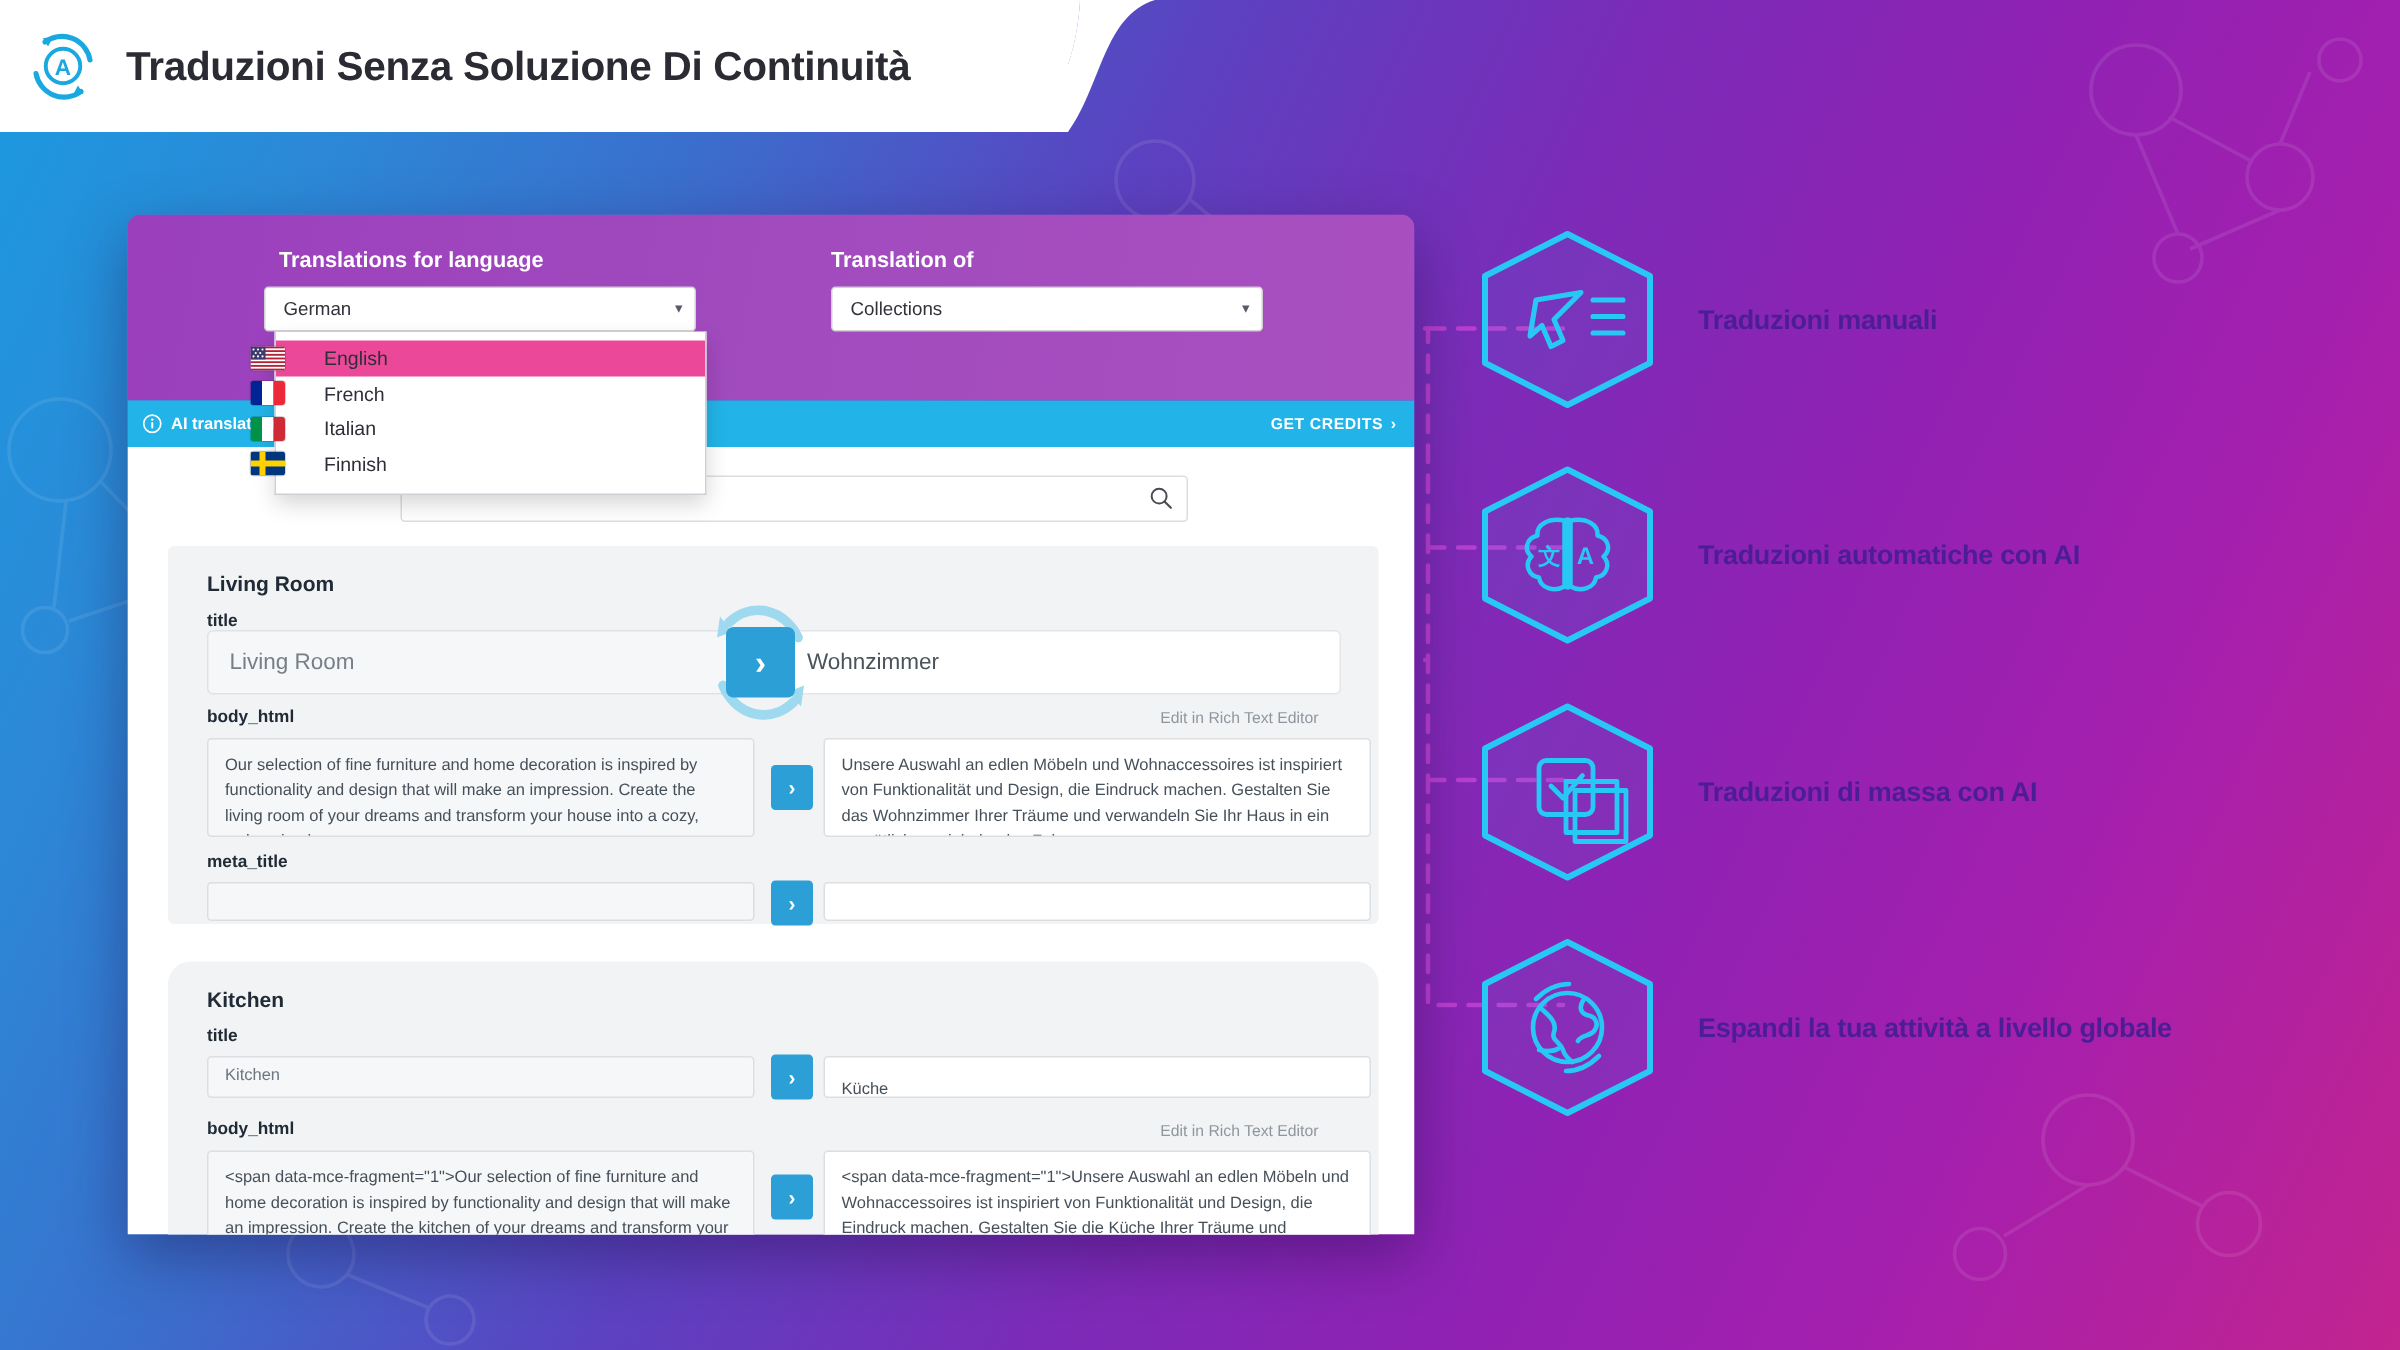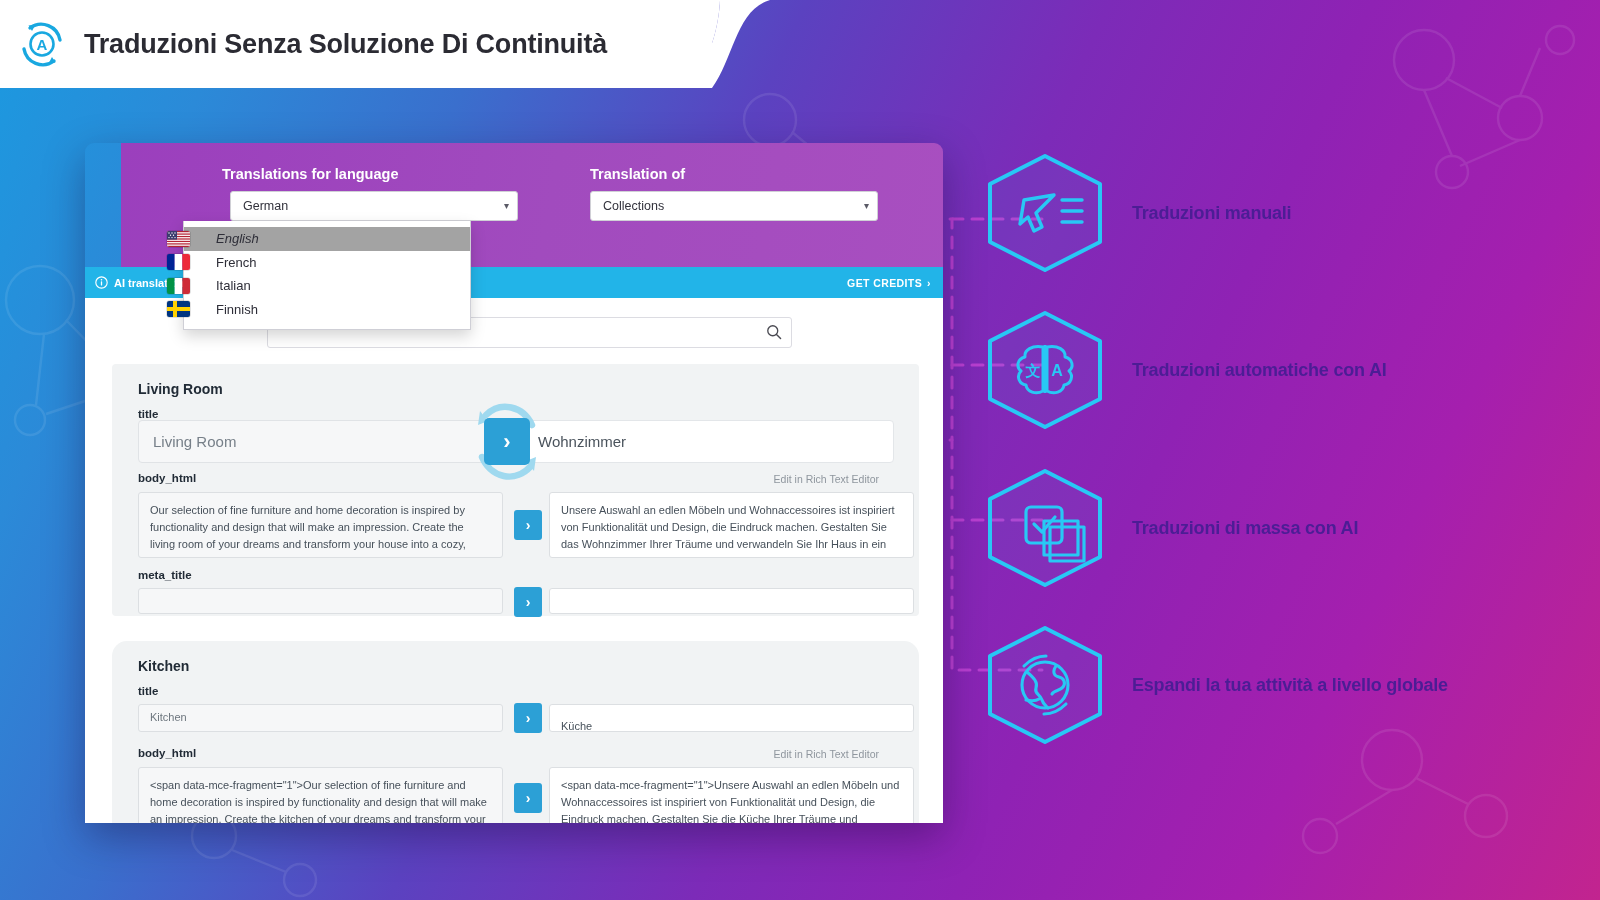--- a/index.html
+++ b/index.html
@@ -54,35 +54,34 @@
     position: absolute; left: 85px; top: 143px;
     width: 858px; height: 680px;
     border-radius: 9px 9px 0 0;
     overflow: hidden;
     box-shadow: 0 14px 40px rgba(20,0,50,.35);
     z-index: 20;
   }
   #app-topbar {
     position: absolute; left: 0; top: 0; width: 100%; height: 124px;
     background: linear-gradient(100deg, #9b3fbd 0%, #a14bbe 50%, #a94fc0 100%);
-    margin-left: 36px;
   }
   .field-label {
     position: absolute; color: #fff; font-size: 14.5px; font-weight: bold;
   }
   #lbl-translations-for { left: 101px; top: 23px; }
   #lbl-translation-of  { left: 469px; top: 23px; }
 
   .select-box {
     position: absolute; height: 30px; background: #fff;
     border: 1px solid #d0d0d6; border-radius: 3px;
     font-size: 12.5px; color: #32323c;
     display: flex; align-items: center; padding-left: 12px;
   }
-  #select-language { left: 109px; top: 48px; width: 288px; }
+  #select-language { left: 91px; top: 48px; width: 288px; }
   #select-resource { left: 469px; top: 48px; width: 288px; }
   .chevron {
     position: absolute; right: 8px; top: 50%; transform: translateY(-55%);
     font-size: 10px; color: #5a5a66;
   }
 
   
   .flag {
     position: absolute;
     width: 23px; height: 16px;
@@ -99,21 +98,21 @@
     border-top: none;
     box-shadow: 0 6px 14px rgba(0,0,0,.17);
     z-index: 40;
     padding: 6px 0 8px 0;
   }
   .dd-item {
     height: 23.5px; display: flex; align-items: center;
     padding-left: 32px; font-size: 13px; color: #2e2e38;
     position: relative;
   }
-  .dd-item.highlight { background: #a3a3a3; font-style: italic; }
+  .dd-item.highlight { background: #ec4899; }
   .dd-item .flag { left: -17px; top: 50%; margin-top: -8px; }
 
   
   #credits-banner {
     position: absolute; left: 0; top: 124px; width: 100%; height: 31px;
     background: #22b4e8;
     display: flex; align-items: center; justify-content: space-between;
     padding: 0 12px 0 10px;
     z-index: 22;
   }

